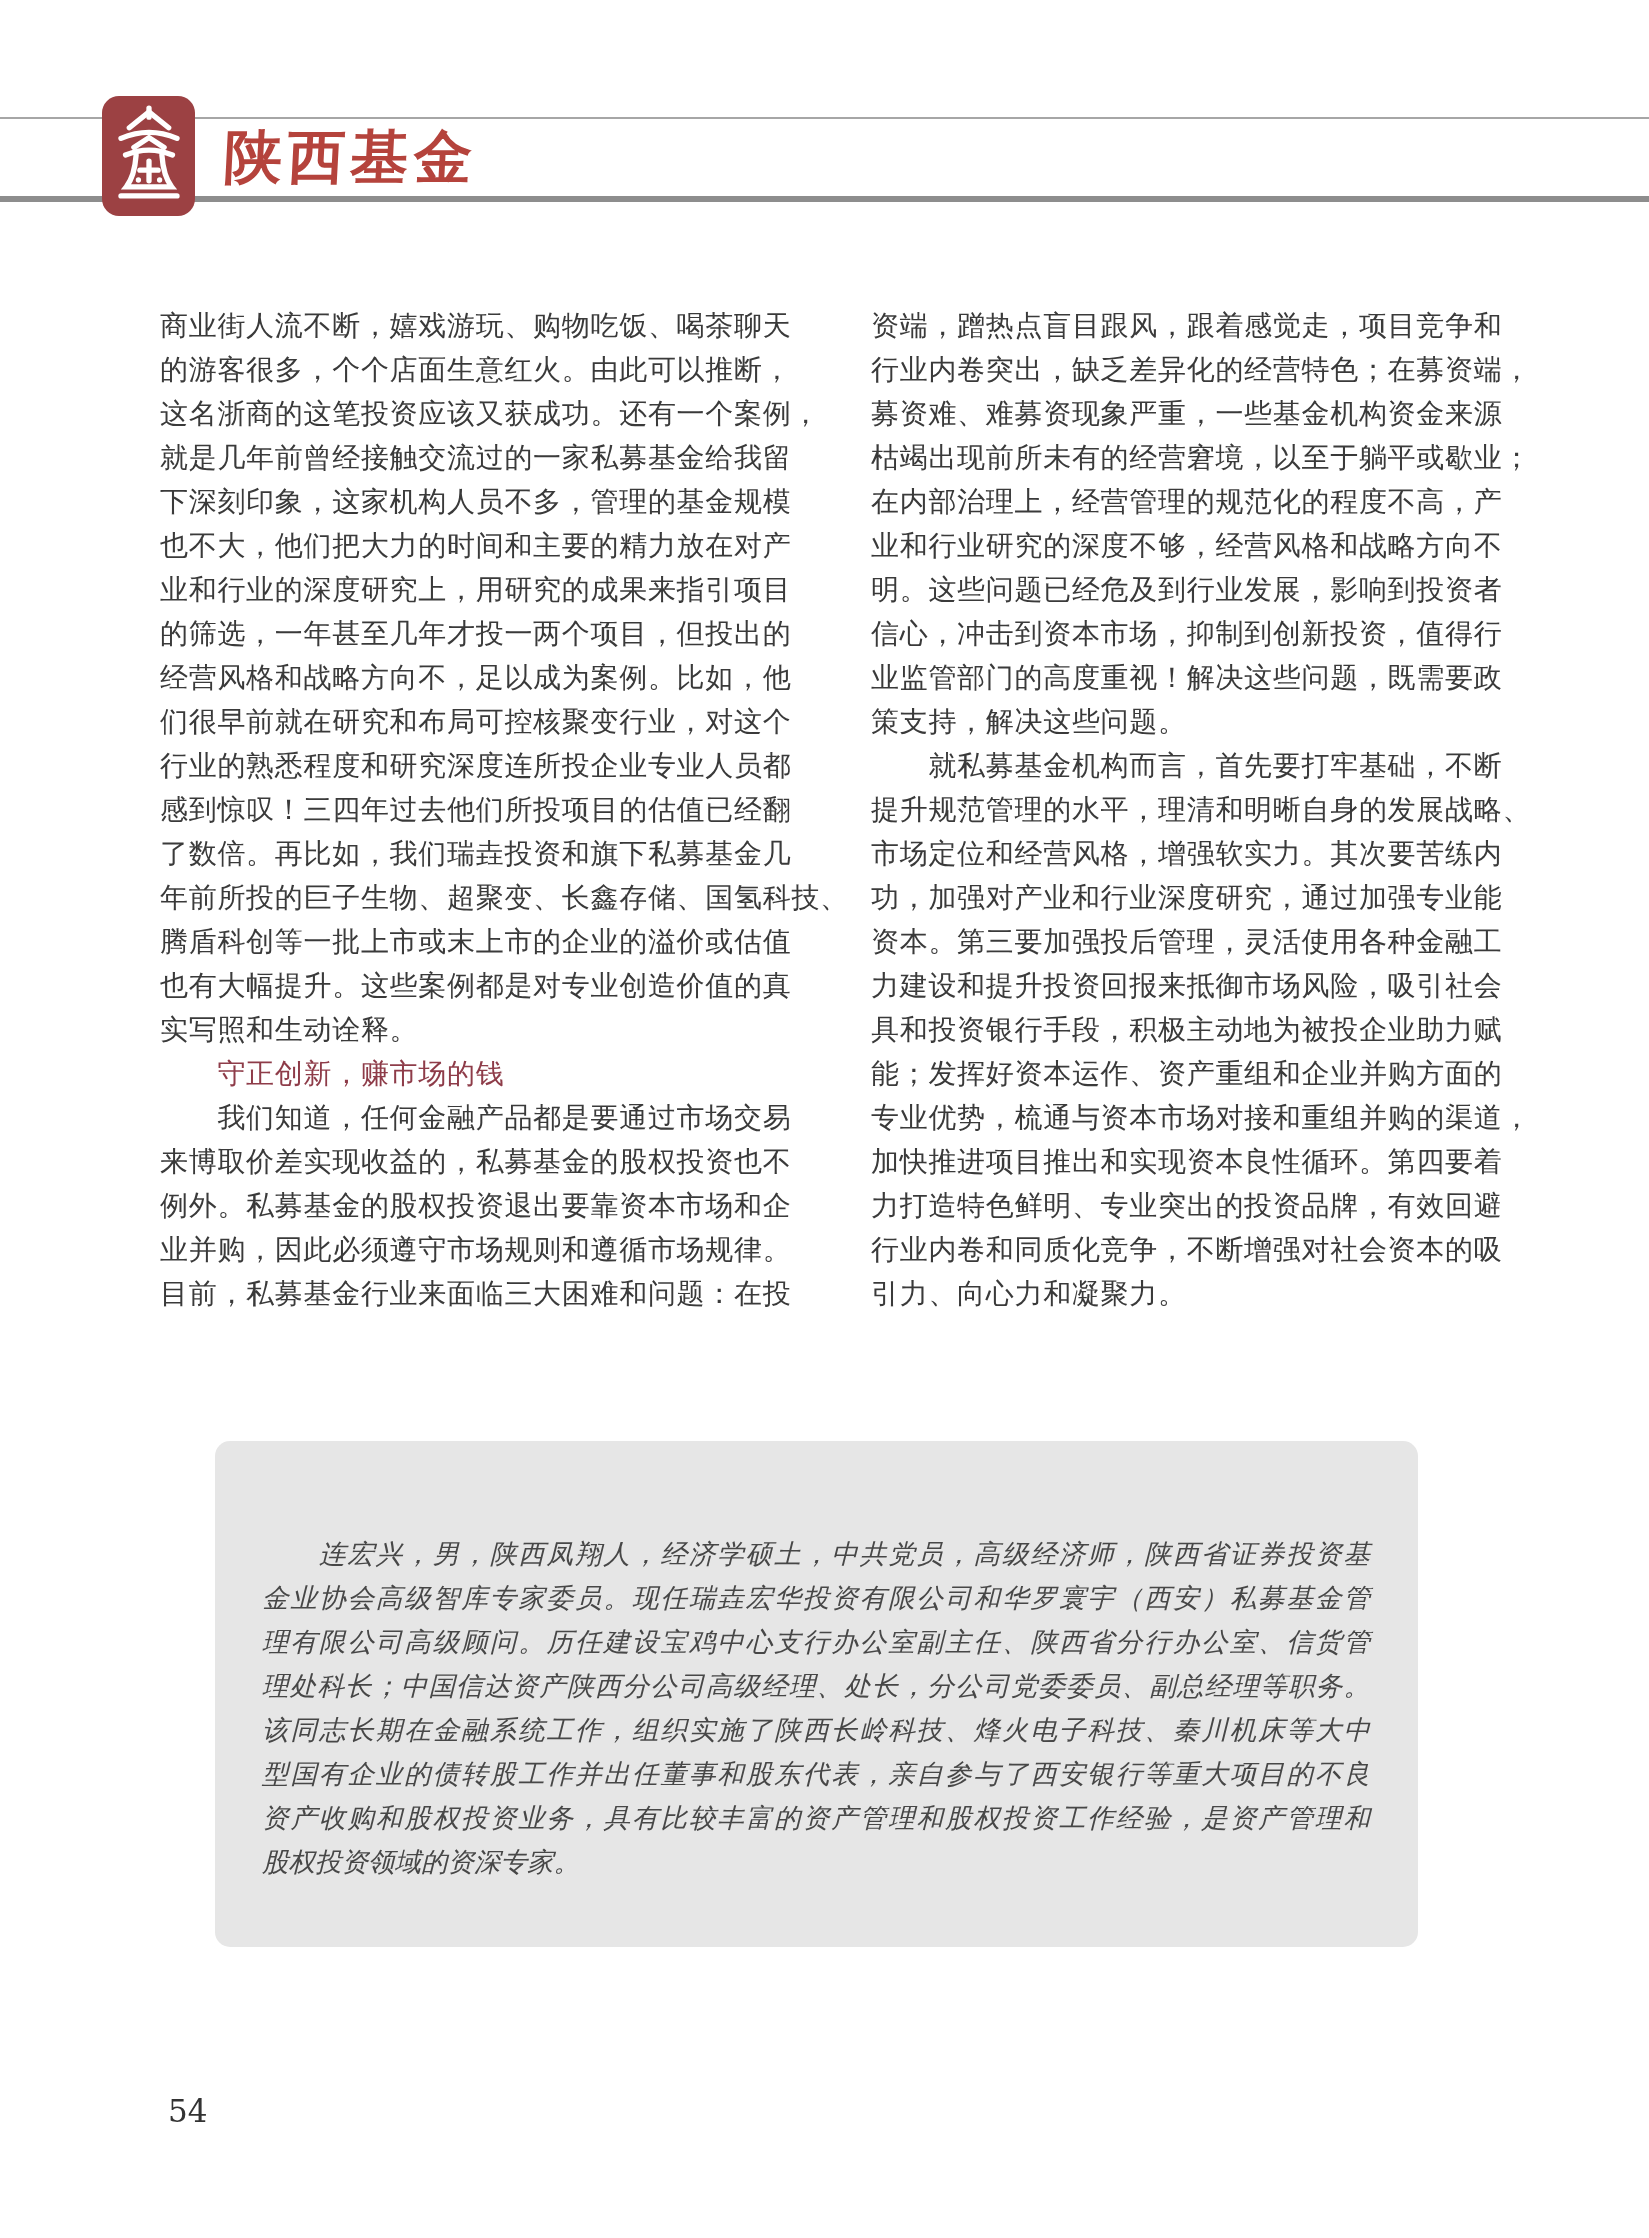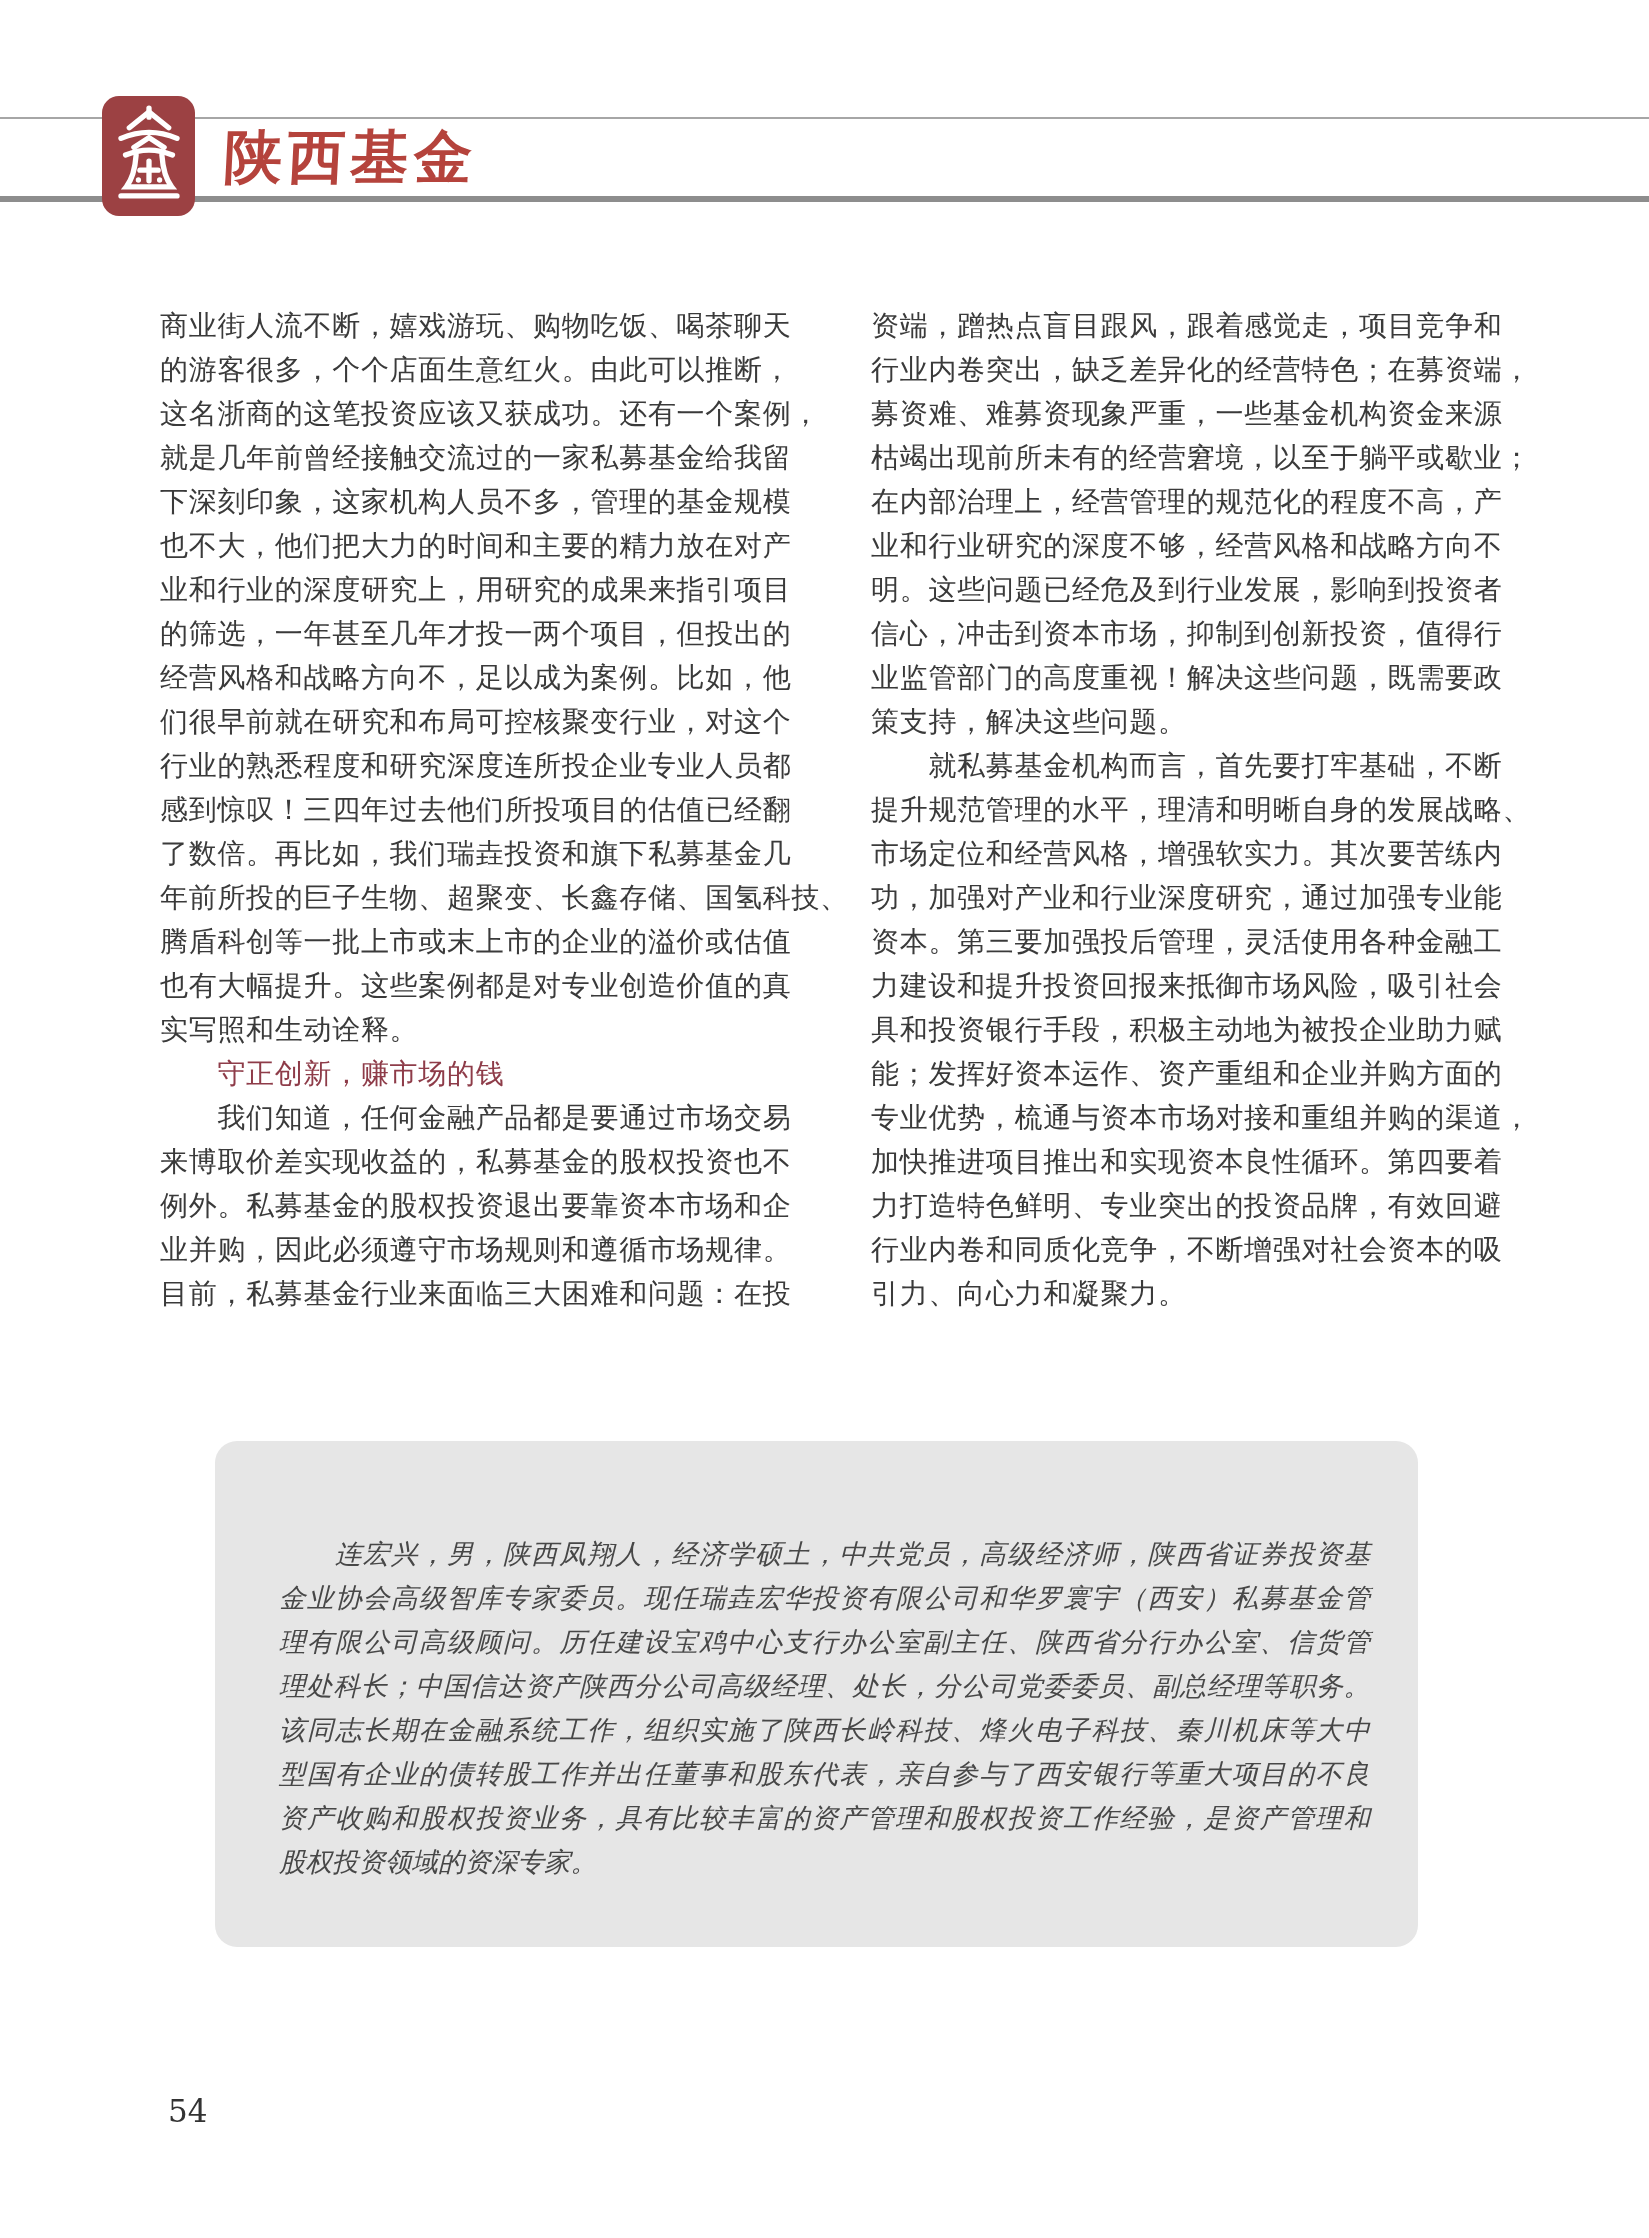--- a/index.html
+++ b/index.html
@@ -49,22 +49,22 @@
   .line.end{text-align-last:left;}
   .line.heading{
     color:var(--heading-red,#8e3c49);
     text-align-last:left;
   }
   
   .bio{
     position:absolute;left:215px;top:1441px;width:1203px;height:506px;
     box-sizing:border-box;
     background:var(--box-gray,#e6e6e6);
-    border-radius:22px;
-    padding:91px 48px 0 64px;
+    border-radius:15px;
+    padding:91px 48px 0 47px;
   }
   .bio .line{
     height:44px;line-height:44px;
     font-size:26.5px;
     font-style:italic;
     font-family:"DejaVu Serif",serif;
     color:#474747;
     letter-spacing:0;
   }
   

